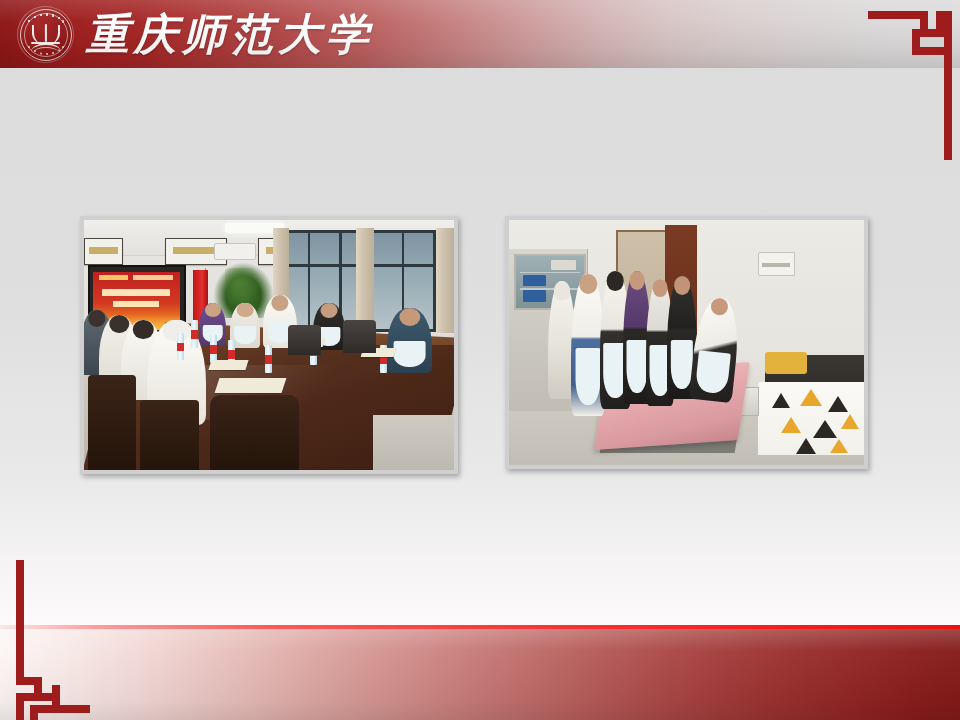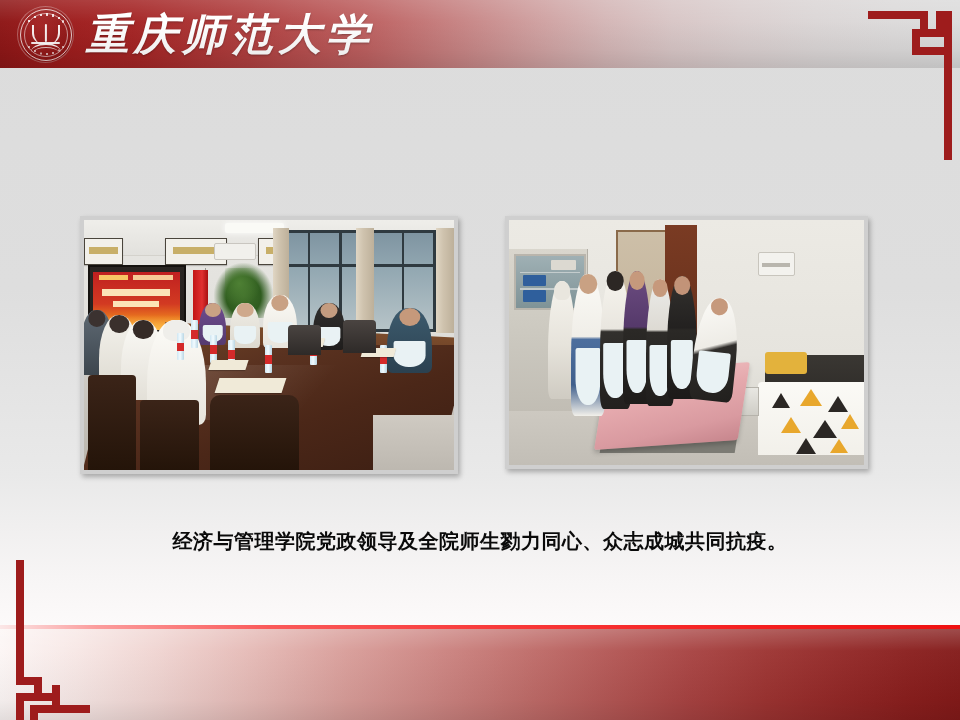--- a/index.html
+++ b/index.html
@@ -438,21 +438,20 @@
         <div class="phead" style="width:52%;height:15%;background:#c29378;"></div>
         <div class="mask"></div>
       </div>
       <div class="person" style="left:52%;top:32%;width:12%;height:42%;background:linear-gradient(160deg,#fcfbf8 0%,#eeece6 46%,#2f2d2a 50%,#211f1d 100%);transform:rotate(6deg);">
         <div class="phead" style="width:40%;height:17%;background:#c6997c;"></div>
         <div class="mask"></div>
       </div>
     </div>
   </div>
 
-  <div class="caption">经济与管理学院党政领导及全院师生勠力同心、众志成城共同抗疫。</div>
 
   <div class="bottom-line"></div>
   <div class="bottom-band"></div>
   <div class="bottom-band-sheen"></div>
 
   <div class="corner-bl">
     <svg width="110" height="160" viewBox="0 0 110 160">
       <g fill="#9e1c1c">
         <rect x="16" y="0" width="8" height="125"></rect>
         <rect x="16" y="117" width="26" height="8"></rect>

